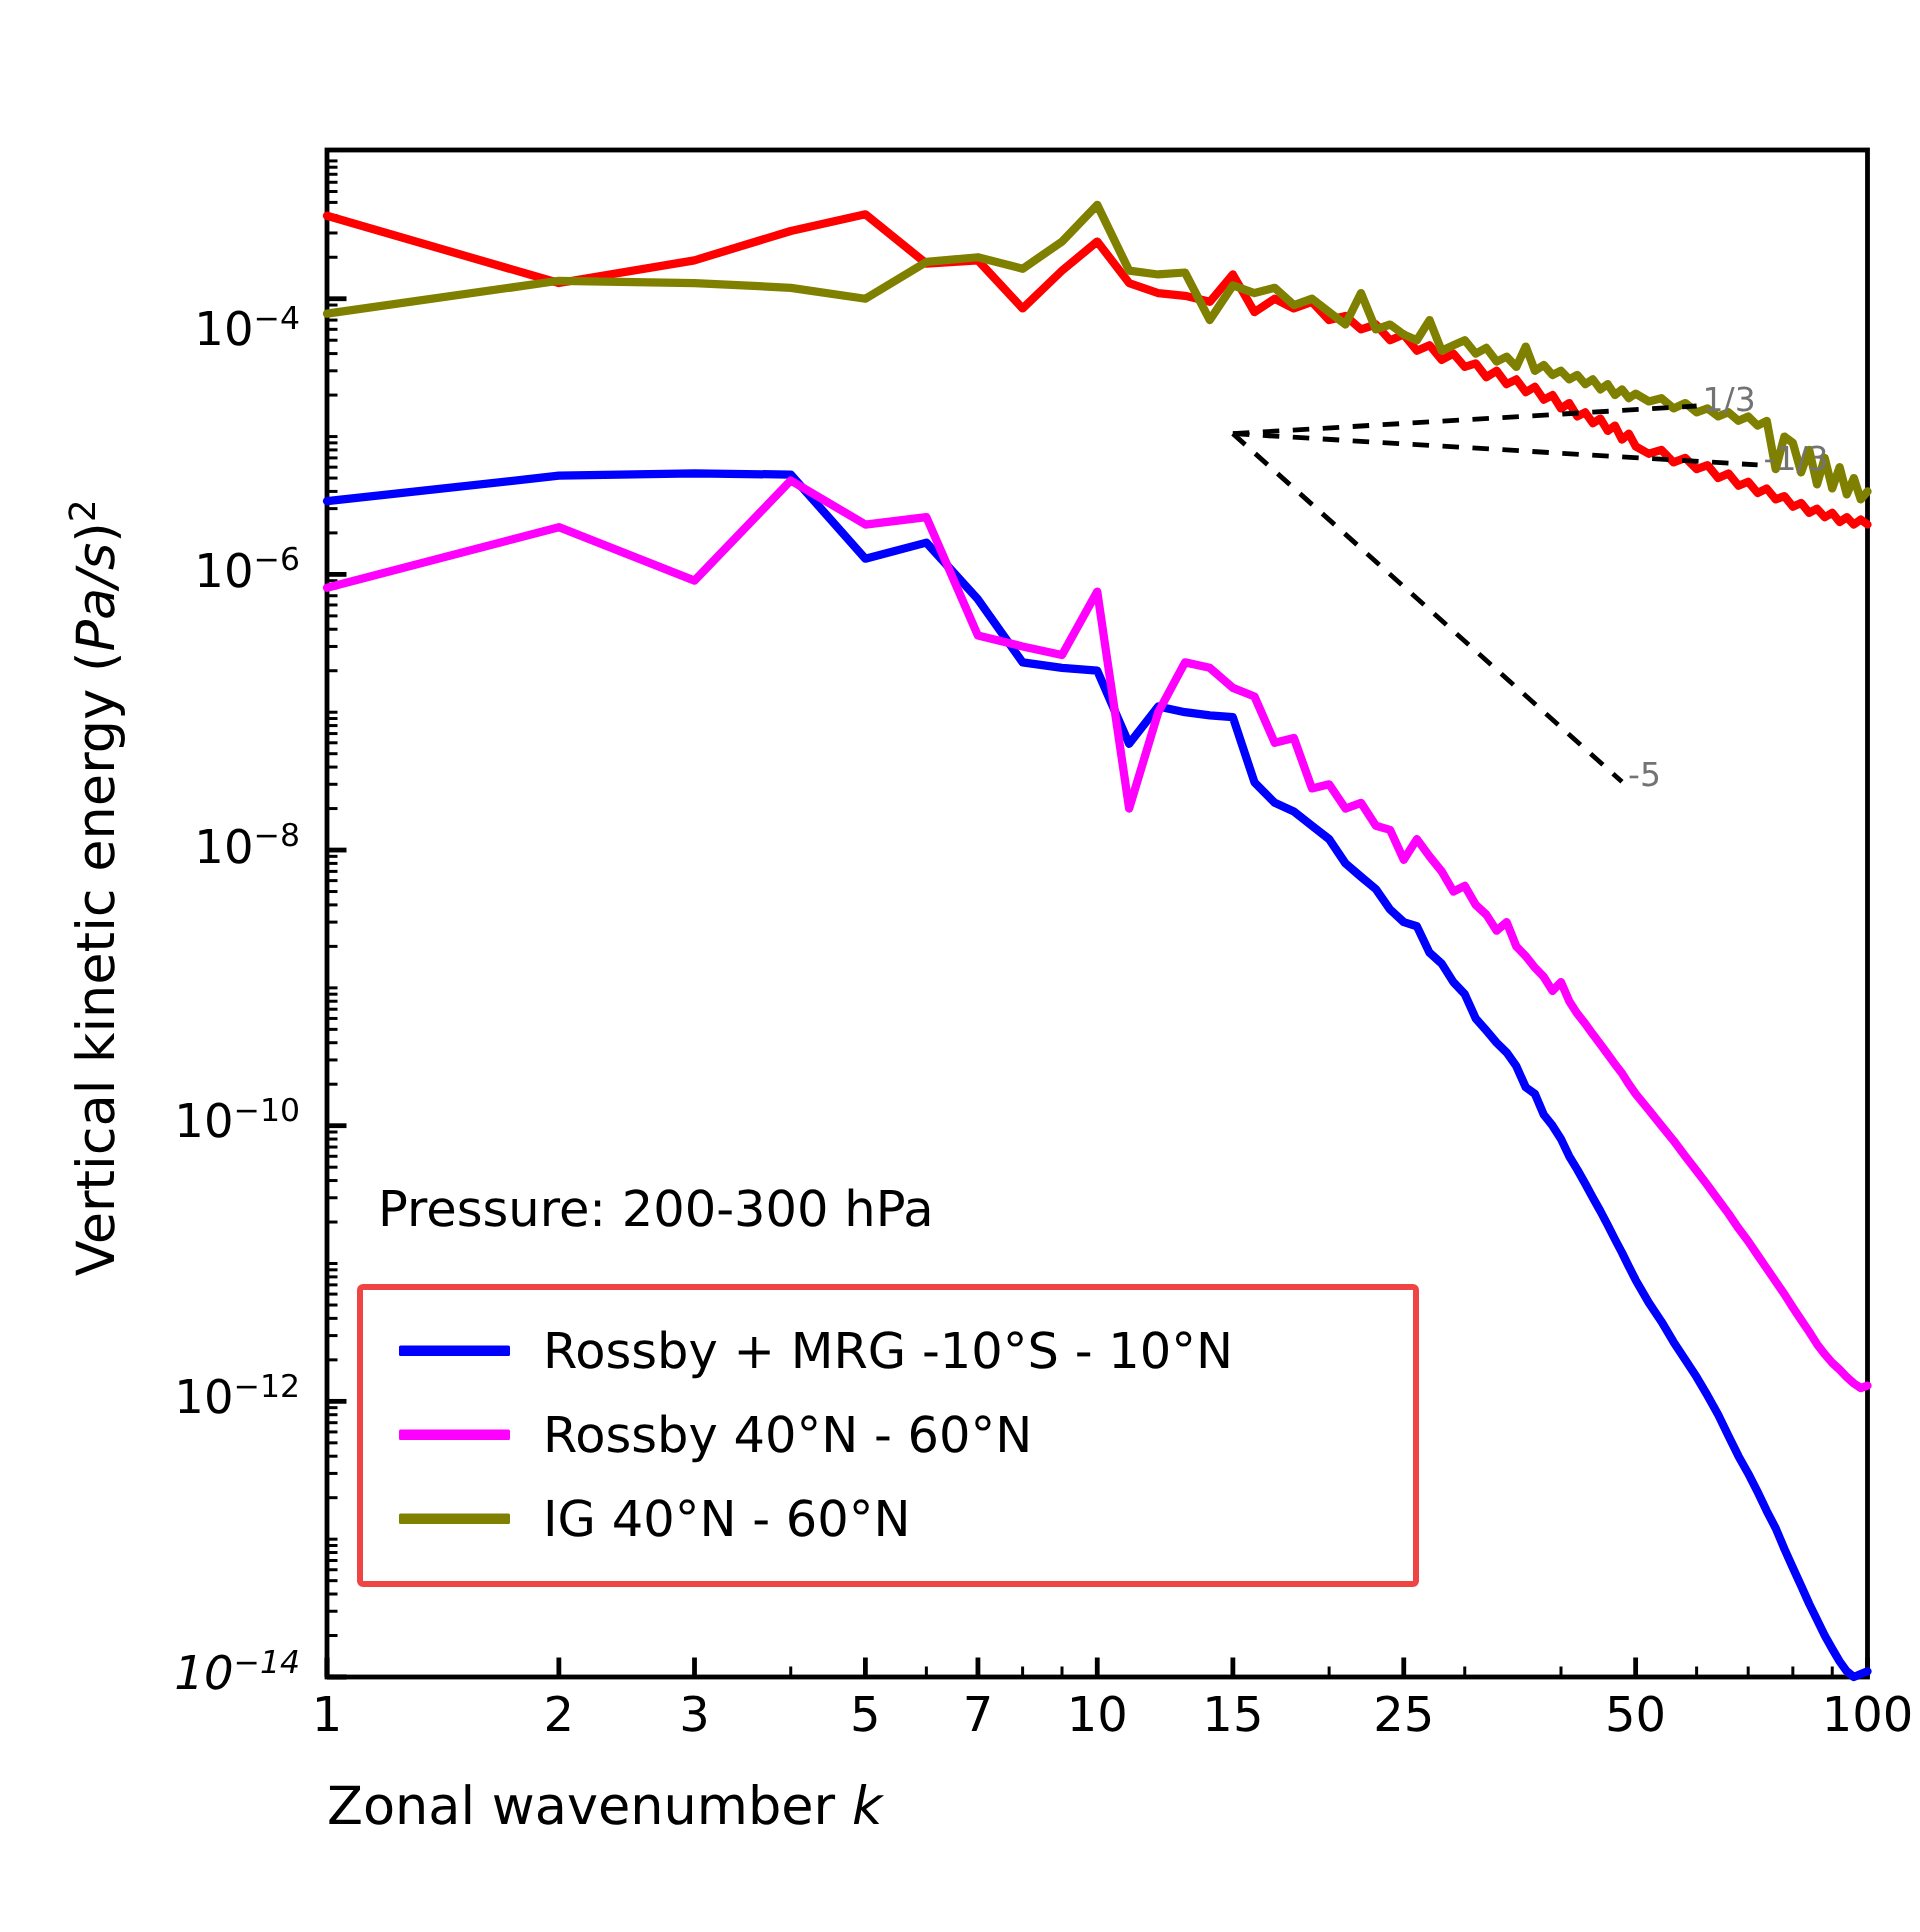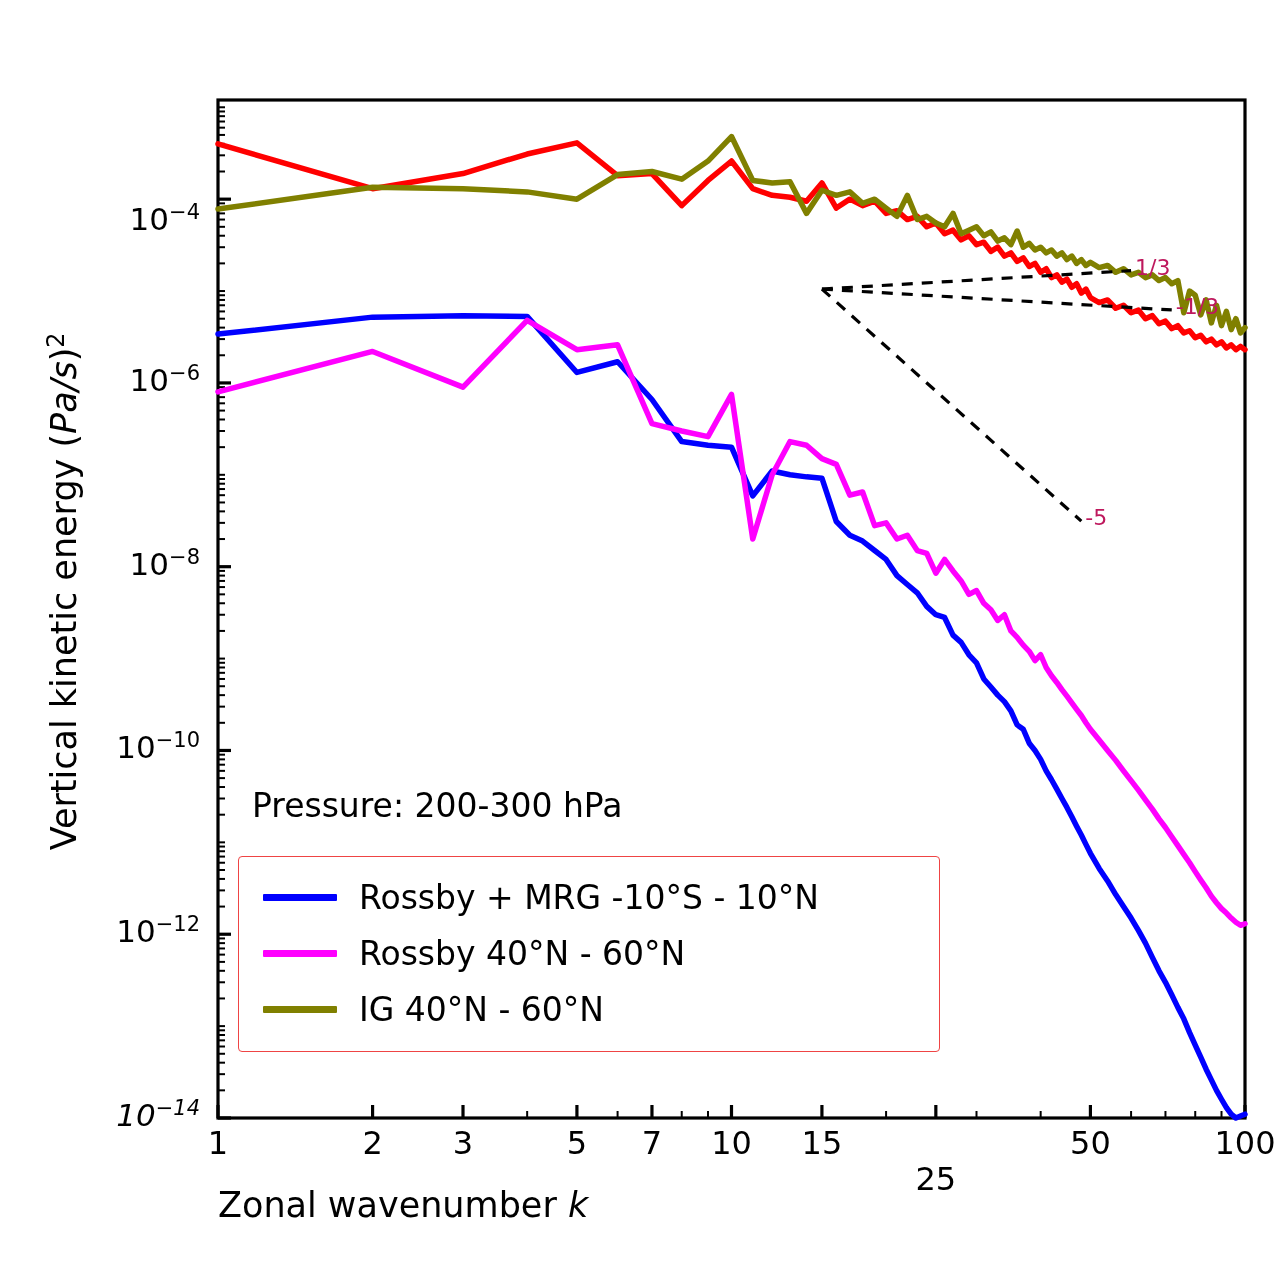--- a/index.html
+++ b/index.html
@@ -17,23 +17,23 @@
   #xlabel{position:absolute;left:218px;top:1185px;width:1027px;text-align:left;
           font-size:35px;color:#000;}
   #xlabel .it{font-style:italic;}
   #plotsvg{position:absolute;left:0;top:0;}
   .ytick-label{position:absolute;font-size:31px;color:#000;text-align:right;
                width:160px;white-space:nowrap;}
   .ytick-label .sup{font-size:21px;vertical-align:super;}
   .xtick-label{position:absolute;font-size:32px;color:#000;text-align:center;
                width:120px;top:1124px;}
   #annot-pressure{position:absolute;left:252px;top:786px;font-size:33px;color:#000;}
-  .slope-label{position:absolute;font-size:22px;color:#be185d;white-space:nowrap;}
+  .slope-label{position:absolute;font-size:22px;color:#737373;white-space:nowrap;}
   #legend{position:absolute;left:238px;top:856px;width:700px;
-          background:#ffffff;border:1px solid #ef4444;border-radius:4px;
+          background:#ffffff;border:4px solid #ef4444;border-radius:4px;
           box-shadow:0 0 0 0 rgba(0,0,0,0);padding:12px 0 14px 0;}
   .legend-row{display:flex;align-items:center;height:56px;padding-left:24px;}
   .legend-swatch{width:74px;height:7px;border-radius:1px;margin-right:22px;flex:none;}
   .legend-text{font-size:33px;color:#000;white-space:nowrap;}
 </style>
 </head>
 <body>
 
 <div id="figure">
 
@@ -197,19 +197,19 @@
     <div class="ytick-label" style="left: 40px; top: 544.696px;">10<span class="sup">−8</span></div>
     <div class="ytick-label" style="left: 40px; top: 360.928px;">10<span class="sup">−6</span></div>
     <div class="ytick-label" style="left: 40px; top: 177.16px; margin-top: 23px;">10<span class="sup">−4</span></div>
     <div class="xtick-label" style="left: 158px;">1</div>
     <div class="xtick-label" style="left: 312.579px;">2</div>
     <div class="xtick-label" style="left: 403.002px;">3</div>
     <div class="xtick-label" style="left: 516.921px;">5</div>
     <div class="xtick-label" style="left: 591.958px;">7</div>
     <div class="xtick-label" style="left: 671.5px;">10</div>
     <div class="xtick-label" style="left: 761.923px;">15</div>
-    <div class="xtick-label" style="left: 875.842px; margin-top: 36px;">25</div>
+    <div class="xtick-label" style="left: 875.842px;">25</div>
     <div class="xtick-label" style="left: 1030.42px;">50</div>
     <div class="xtick-label" style="left: 1185px;">100</div>
     <div class="slope-label" style="left: 1135.08px; top: 254.659px;">1/3</div>
     <div class="slope-label" style="left: 1175.74px; top: 293.96px;">-1/3</div>
     <div class="slope-label" style="left: 1085.32px; top: 505.173px;">-5</div>
   </div>
 
 </body></html>

